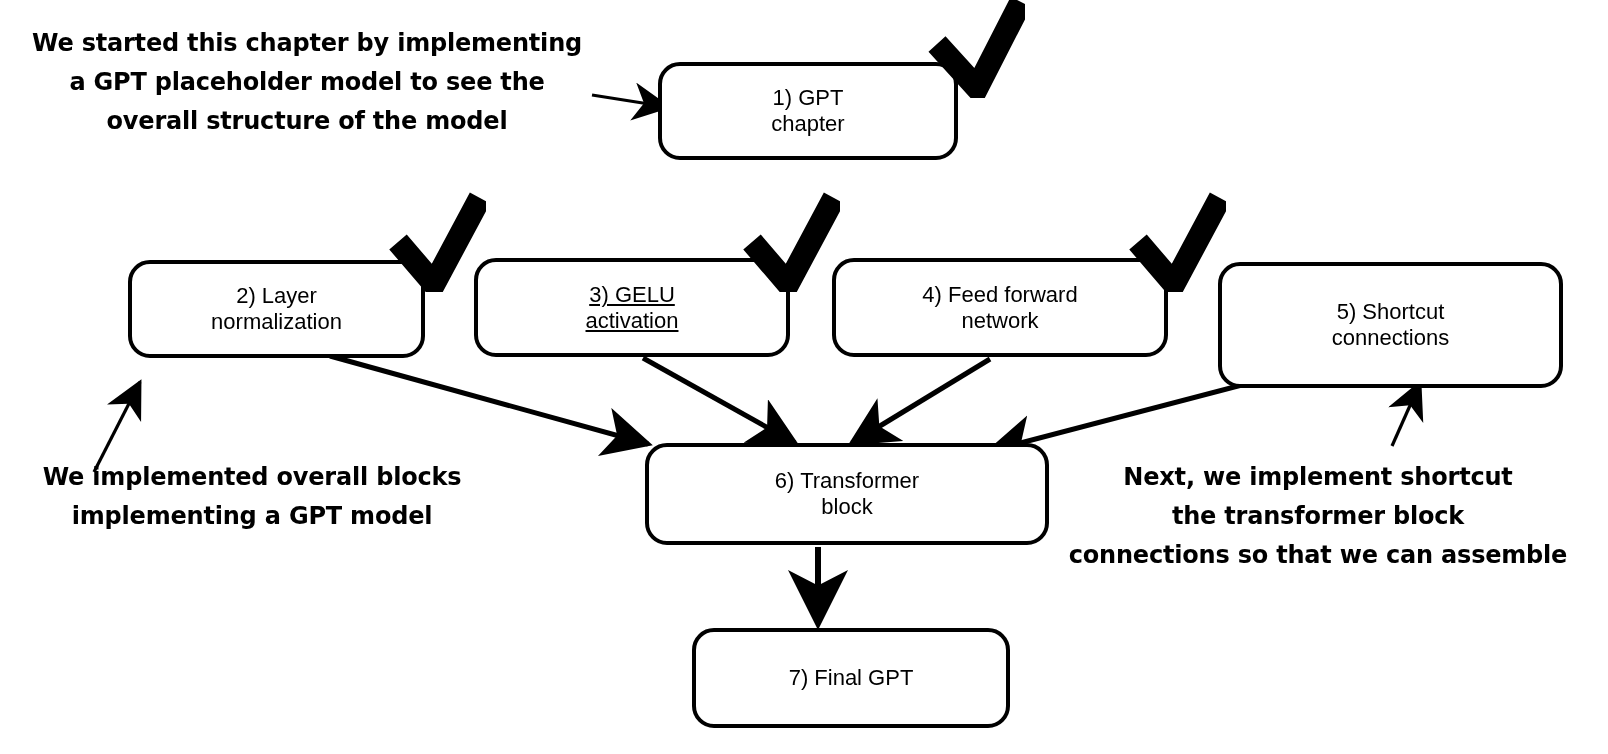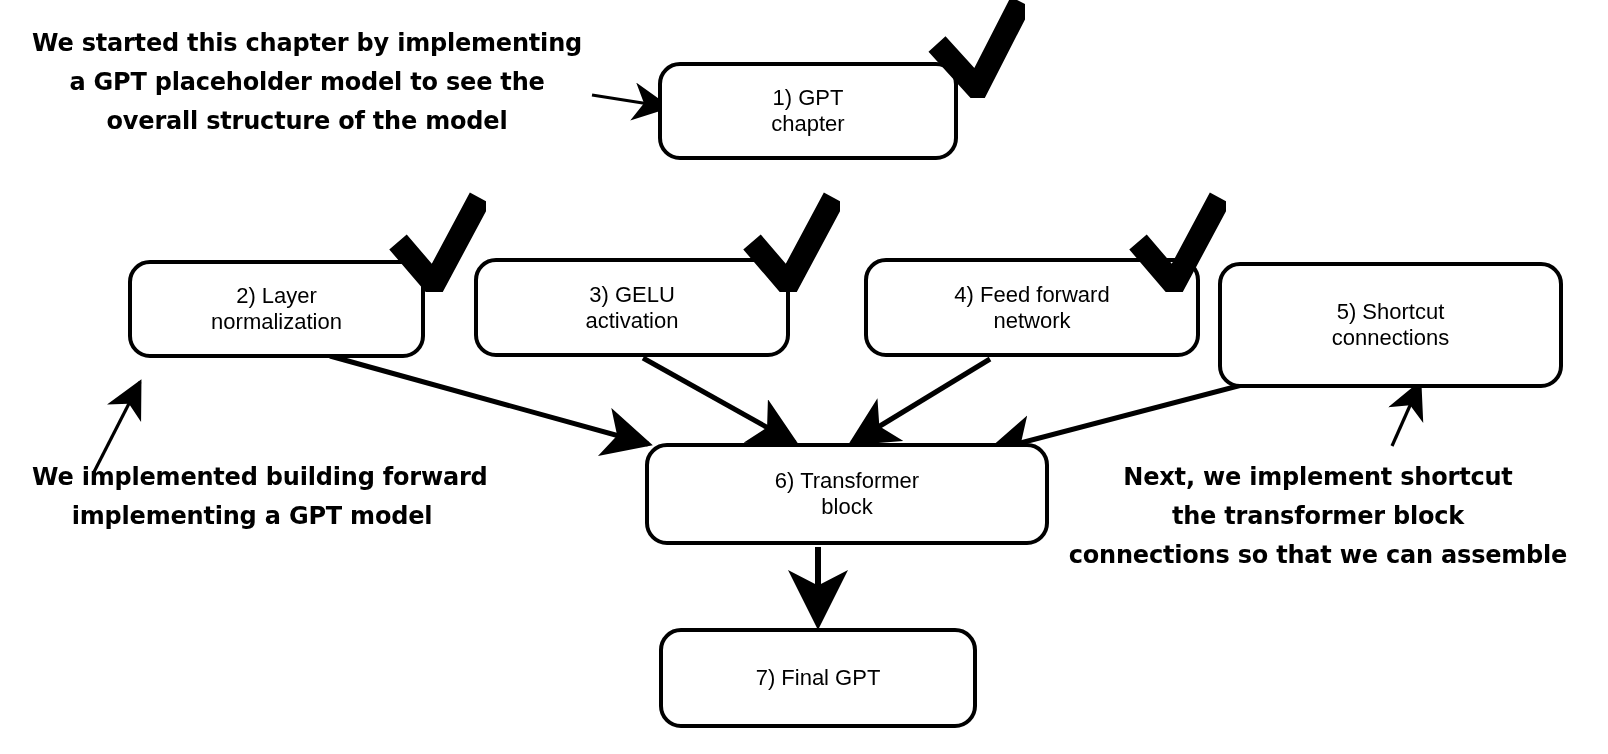--- a/index.html
+++ b/index.html
@@ -127,52 +127,52 @@
   <div class="node" style="left:658px; top:62px; width:300px; height:98px;">
     <span>1) GPT</span>
     <span class="line2">chapter</span>
   </div>
 
   <div class="node" style="left:118px; top:260px; width:297px; height:98px;margin-left:10px;">
     <span>2) Layer</span>
     <span class="line2">normalization</span>
   </div>
 
-  <div class="node" style="left:474px; top:258px; width:316px; height:99px;">
+  <div class="node" style="left:474px; top:258px; width:316px; height:99px;text-decoration:underline;">
     <span>3) GELU</span>
     <span class="line2">activation</span>
   </div>
 
-  <div class="node" style="left:832px; top:258px; width:336px; height:99px;margin-left:32px;">
+  <div class="node" style="left:832px; top:258px; width:336px; height:99px;">
     <span>4) Feed forward</span>
     <span class="line2">network</span>
   </div>
 
   <div class="node" style="left:1218px; top:262px; width:345px; height:126px;">
     <span>5) Shortcut</span>
     <span class="line2">connections</span>
   </div>
 
   <div class="node" style="left:645px; top:443px; width:404px; height:102px;">
     <span>6) Transformer</span>
     <span class="line2">block</span>
   </div>
 
-  <div class="node" style="left:659px; top:628px; width:318px; height:100px;gap:36px;">
+  <div class="node" style="left:692px; top:628px; width:318px; height:100px;gap:36px;">
     <span>7) Final GPT</span>
   </div>
 
   <div class="caption" style="left:22px; top:24px; width:570px;">
     <span>We started this chapter by implementing</span>
     <span>a GPT placeholder model to see the</span>
     <span>overall structure of the model</span>
   </div>
 
   <div class="caption" style="left:32px; top:458px; width:440px;">
-    <span>We implemented building forward</span>
+    <span>We implemented overall blocks</span>
     <span>implementing a GPT model</span>
   </div>
 
   <div class="caption" style="left:1058px; top:458px; width:520px;">
     <span>Next, we implement shortcut</span>
     <span>the transformer block</span>
     <span>connections so that we can assemble</span>
   </div>
 
 </div>

